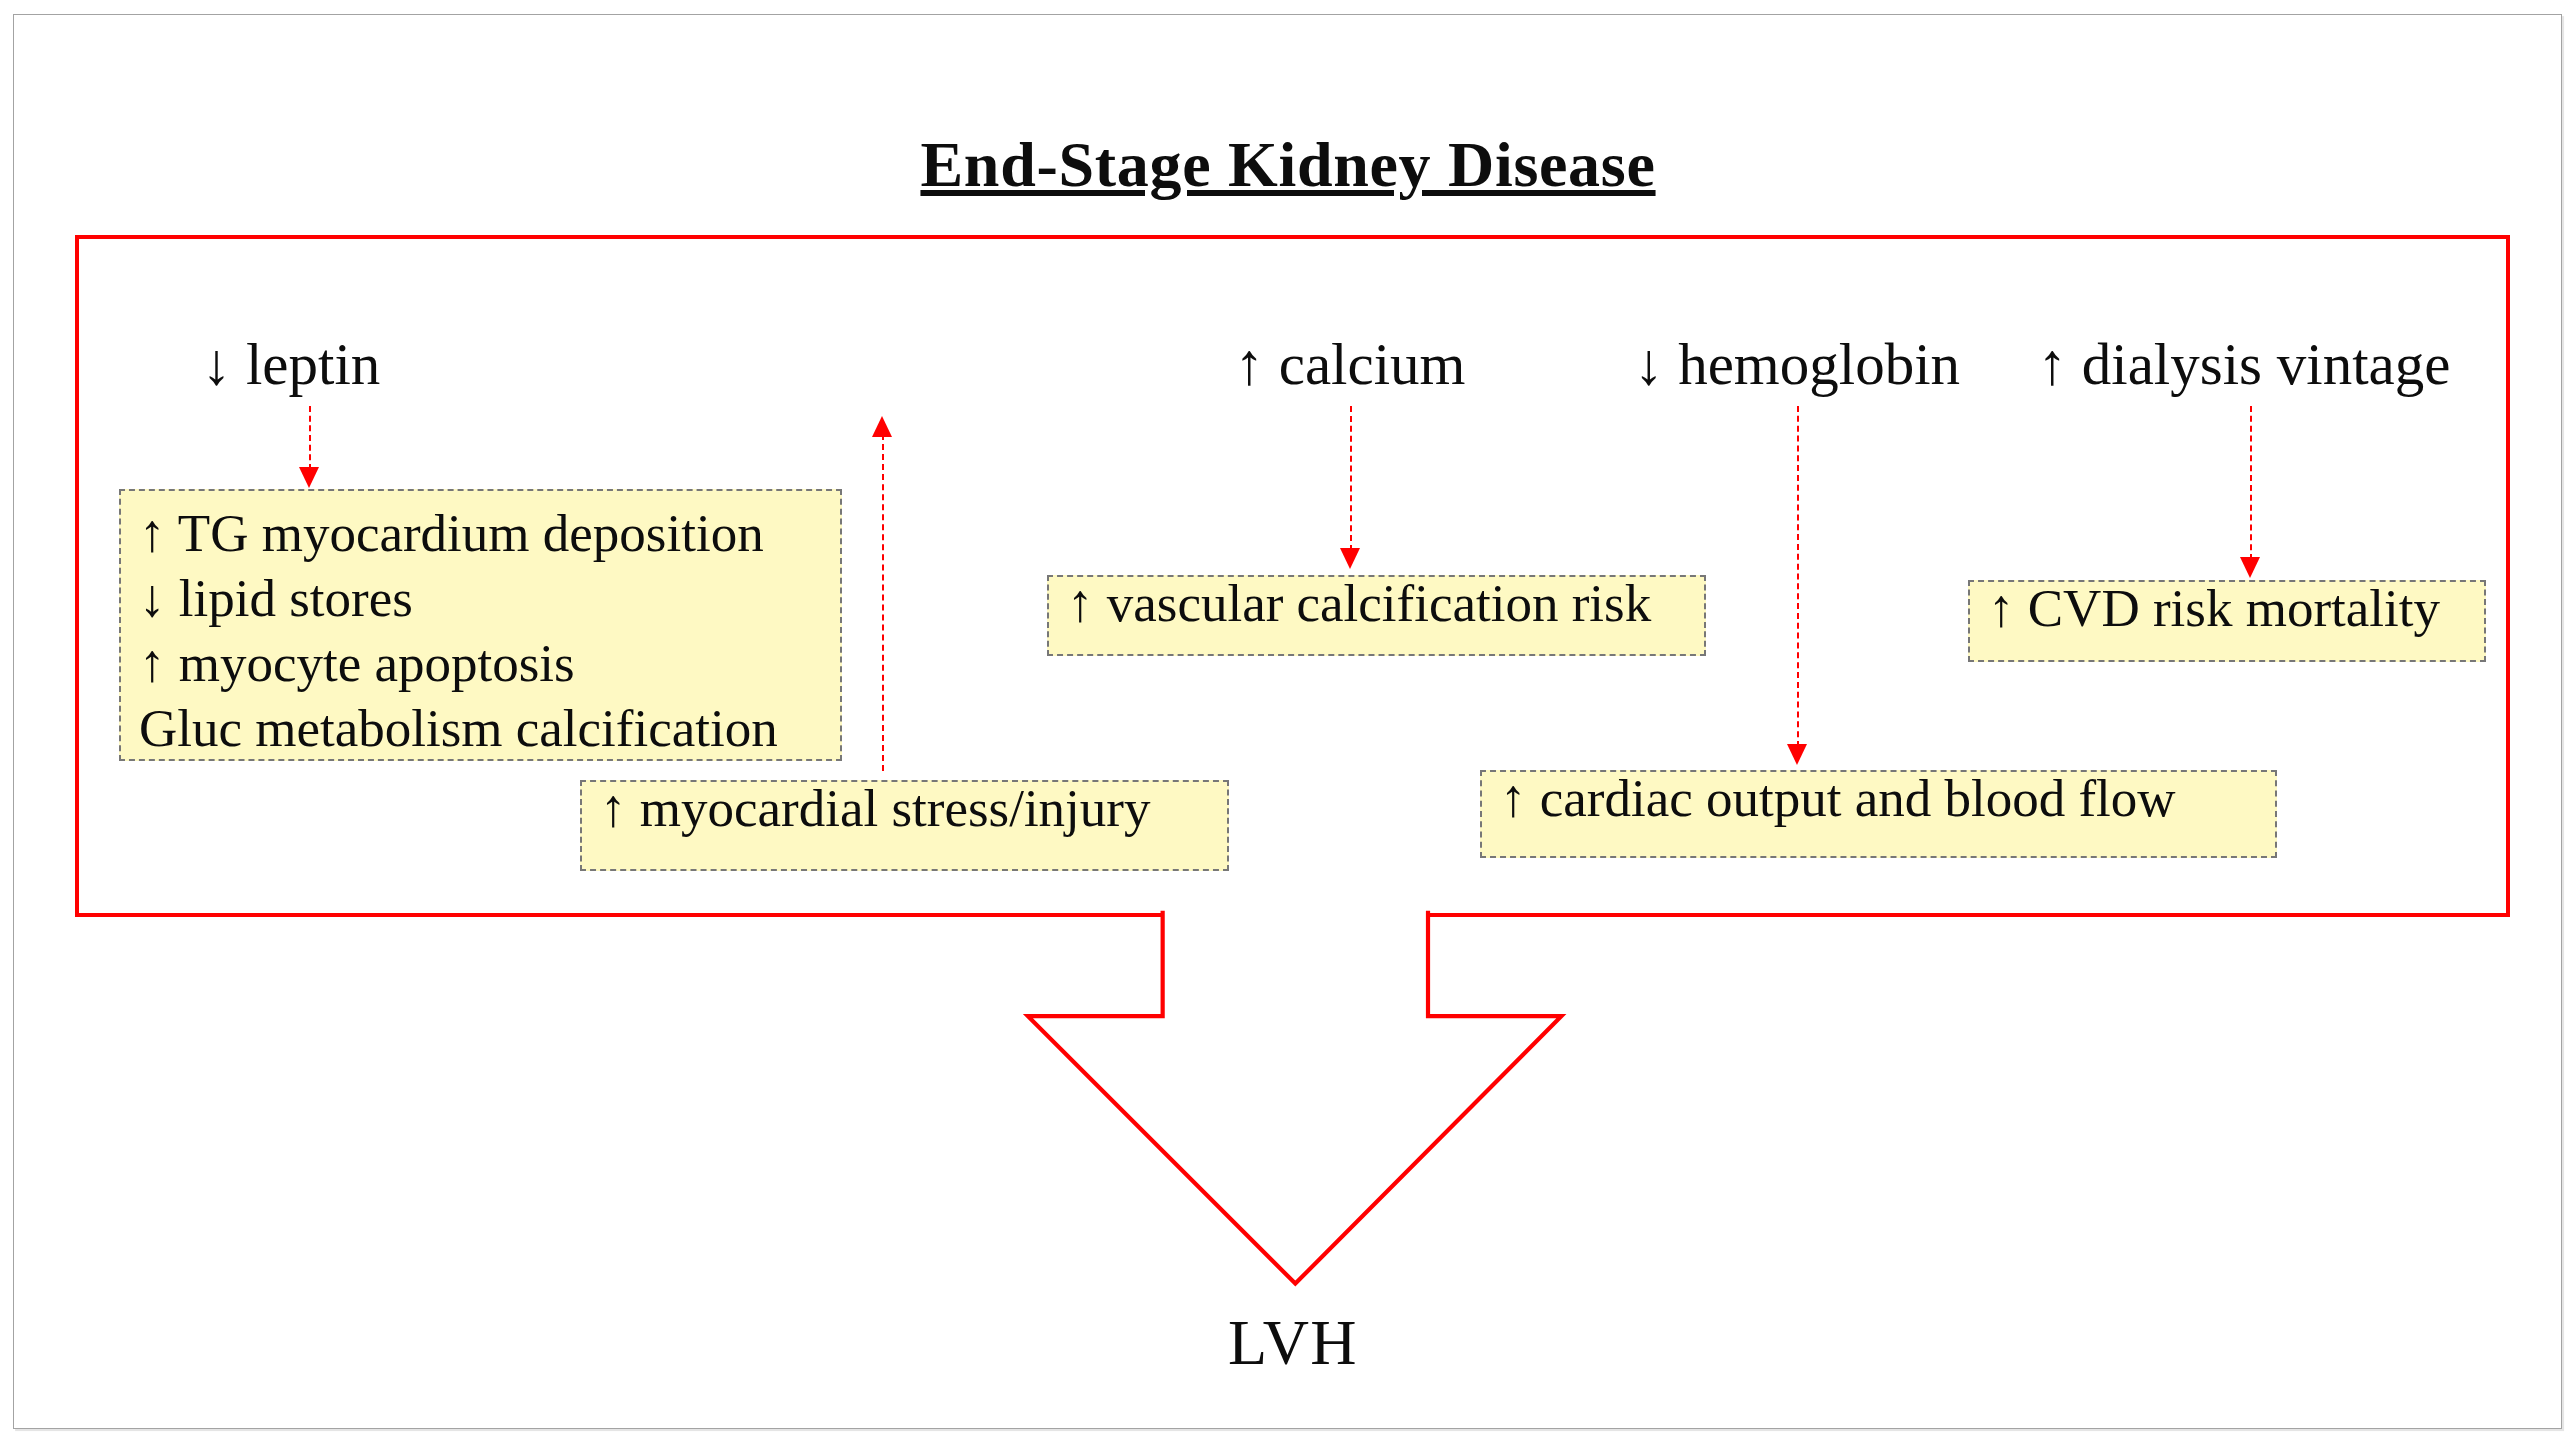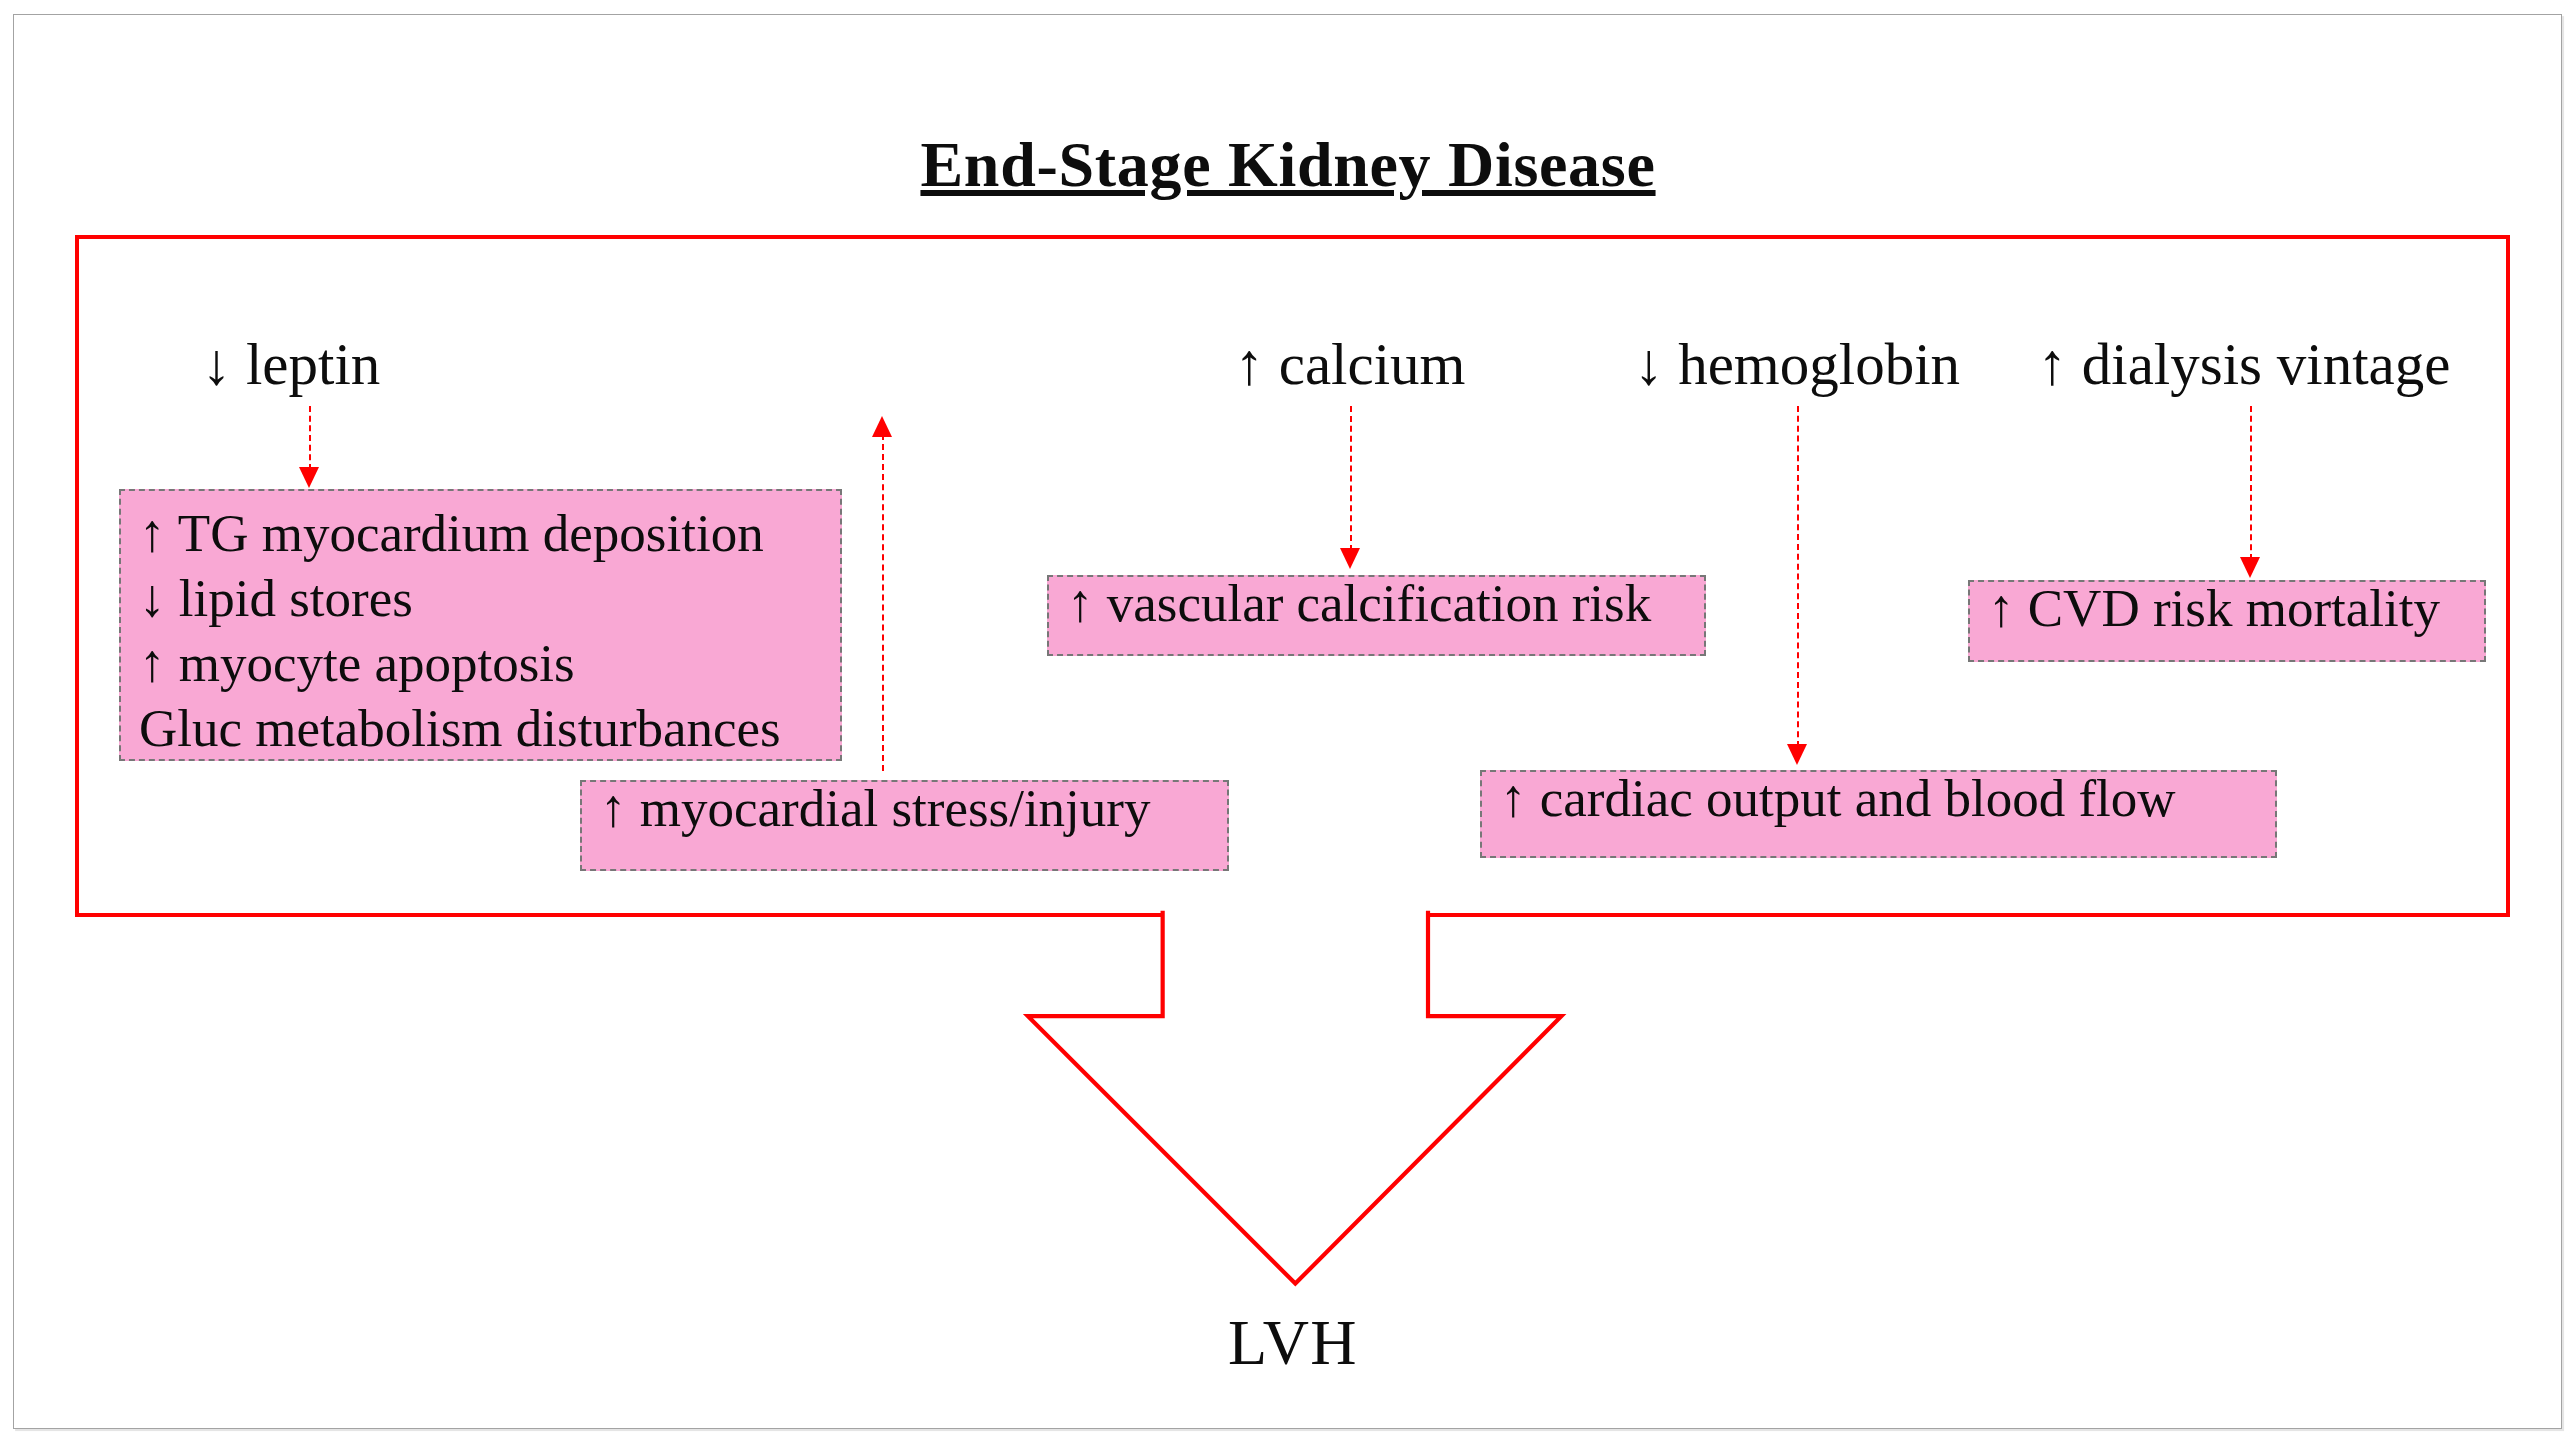--- a/index.html
+++ b/index.html
@@ -54,21 +54,21 @@
     transform: translateX(-50%);
     font-size: 59px;
     font-weight: normal;
     white-space: nowrap;
     line-height: 1;
   }
   .effect-box {
     position: absolute;
     border: 2.1px dashed #777777;
     box-sizing: border-box;
-    background: #f9a8d4;
+    background: #fef9c3;
     font-size: 53px;
     line-height: 1;
     white-space: nowrap;
   }
   .effect-box.single {
     display: flex;
     padding-left: 18px;
   }
   .effect-box.multi {
     padding: 9.8px 11.2px 0 18px;
@@ -151,21 +151,21 @@
   </div>
   <div class="conn down" style="left:2250px; top:406px; height:172px">
     <div class="dash-line"></div>
     <div class="head"></div>
   </div>
 
   <div class="effect-box multi" style="left:119px; top:489px; width:723px; height:272px">
     <div class="box-line">↑ TG myocardium deposition</div>
     <div class="box-line">↓ lipid stores</div>
     <div class="box-line">↑ myocyte apoptosis</div>
-    <div class="box-line">Gluc metabolism disturbances</div>
+    <div class="box-line">Gluc metabolism calcification</div>
   </div>
 
   <div class="effect-box single" style="left:1047px; top:575px; width:659px; height:81px">
     <span>↑ vascular calcification risk</span>
   </div>
 
   <div class="effect-box single" style="left:1968px; top:580px; width:518px; height:82px">
     <span>↑ CVD risk mortality</span>
   </div>
 

